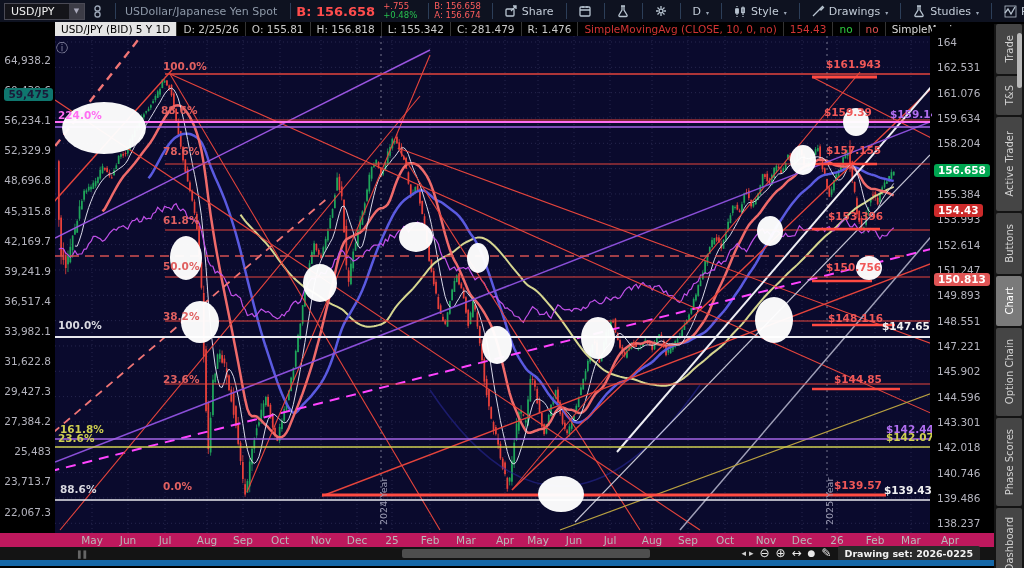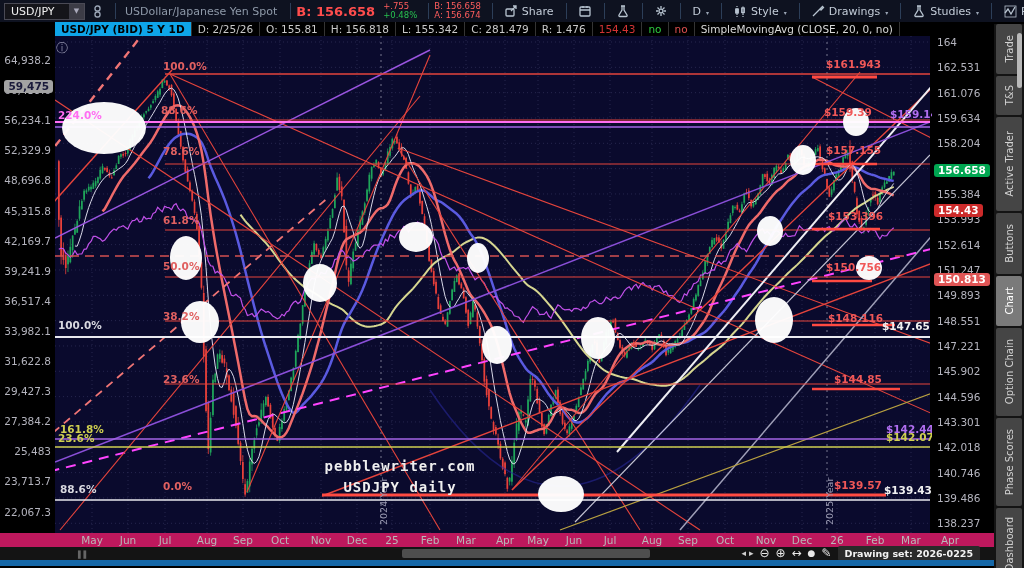--- a/index.html
+++ b/index.html
@@ -18,21 +18,21 @@
   .tb-btn svg{display:block}
   .caret{font-size:6px;color:#9aa5b5;margin-left:1px;align-self:flex-end;margin-bottom:2px;}
   .desc{color:#8e99a8;margin:0 8px 0 4px;}
   .bidbig{color:#ff4d4d;font-weight:bold;font-size:13px;margin-right:8px;}
   .stack{display:flex;flex-direction:column;line-height:9px;font-size:8.5px;margin-right:6px;}
   .stack .r{color:#ff5d5d}.stack .g{color:#27c04f}
   
   #chartHeader{position:absolute;left:55px;top:22px;width:903px;height:14px;background:#000;
                display:flex;align-items:stretch;font-size:10.5px;color:#c9c9c9;white-space:nowrap;overflow:hidden;}
   #chartHeader .seg{padding:0 6px;border-right:1px solid #343434;display:flex;align-items:center;}
-  #chartHeader .title{background:#0ea5e9;color:#000;font-weight:bold;}
+  #chartHeader .title{background:#e5e5e5;color:#000;font-weight:normal;}
   .flag-g{color:#2ecc40}.flag-r{color:#e05050}
   
   .axlabel{position:absolute;color:#b4b4be;font-size:10.5px;}
   #leftAxis .axlabel{right:4px;text-align:right;margin-left:8px;}
   #leftAxis{position:absolute;left:0;top:36px;width:55px;height:497px;background:#000;}
   #rightAxis{position:absolute;left:932px;top:27px;width:62px;height:506px;background:#000;}
   #rightAxis .axlabel{left:5px;}
   .badge{position:absolute;font-size:10.5px;font-weight:bold;border-radius:3px;padding:0 4px;line-height:13px;}
   
   #plotWrap{position:absolute;left:0;top:0;width:1024px;height:568px;pointer-events:none;}
@@ -183,20 +183,21 @@
   </div>
 
   <div id="chartHeader">
     <span class="seg title">USD/JPY (BID) 5 Y 1D</span>
   <div class="seg">D: 2/25/26</div>
       <div class="seg">O: 155.81</div>
       <div class="seg">H: 156.818</div>
       <div class="seg">L: 155.342</div>
       <div class="seg">C: 281.479</div>
       <div class="seg">R: 1.476</div>
+      <div class="seg" style="color: rgb(210, 52, 52);">SimpleMovingAvg (CLOSE, 10, 0, no)</div>
       <div class="seg" style="color: rgb(210, 52, 52);">154.43</div>
       <div class="seg flag-g">no</div>
       <div class="seg flag-r">no</div>
       <div class="seg" style="color: rgb(216, 216, 216);">SimpleMovingAvg (CLOSE, 20, 0, no)</div>
     </div>
 
   <div id="plotWrap"><svg width="1024" height="568">
         <rect x="55" y="36" width="875" height="497" fill="#0a0a2d"></rect>
         <defs>
           <clipPath id="plot">
@@ -1064,21 +1065,21 @@
       <div class="axlabel" style="top: 198.6px;">42,169.7</div>
       <div class="axlabel" style="top: 228.7px;">39,241.9</div>
       <div class="axlabel" style="top: 258.8px;">36,517.4</div>
       <div class="axlabel" style="top: 288.9px;">33,982.1</div>
       <div class="axlabel" style="top: 319px;">31,622.8</div>
       <div class="axlabel" style="top: 349.1px;">29,427.3</div>
       <div class="axlabel" style="top: 379.2px;">27,384.2</div>
       <div class="axlabel" style="top: 409.3px;">25,483</div>
       <div class="axlabel" style="top: 439.4px;">23,713.7</div>
       <div class="axlabel" style="top: 469.5px;">22,067.3</div>
-      <div class="badge" style="background: #a3a3a3; color: rgb(26, 26, 58); right: 2px; top: 44px;">59,475</div>
+      <div class="badge" style="background: #0f766e; color: rgb(26, 26, 58); right: 2px; top: 52px;">59,475</div>
     </div>
   <div id="rightAxis">
       <div class="axlabel" style="top: 9px;">164</div>
       <div class="axlabel" style="top: 34.33px;">162.531</div>
       <div class="axlabel" style="top: 59.66px;">161.076</div>
       <div class="axlabel" style="top: 84.99px;">159.634</div>
       <div class="axlabel" style="top: 110.32px;">158.204</div>
       <div class="axlabel" style="top: 160.98px;">155.384</div>
       <div class="axlabel" style="top: 186.31px;">153.993</div>
       <div class="axlabel" style="top: 211.64px;">152.614</div>
@@ -1091,24 +1092,20 @@
       <div class="axlabel" style="top: 388.95px;">143.301</div>
       <div class="axlabel" style="top: 414.28px;">142.018</div>
       <div class="axlabel" style="top: 439.61px;">140.746</div>
       <div class="axlabel" style="top: 464.94px;">139.486</div>
       <div class="axlabel" style="top: 490.27px;">138.237</div>
       <div class="badge" style="background: rgb(0, 166, 81); color: rgb(255, 255, 255); left: 2px; top: 137px;">156.658</div>
       <div class="badge" style="background: rgb(204, 42, 42); color: rgb(255, 255, 255); left: 2px; top: 177px;">154.43</div>
       <div class="badge" style="background: rgb(224, 85, 85); color: rgb(255, 255, 255); left: 2px; top: 246px;">150.813</div>
     </div>
 
-  <div id="watermark">
-    <div>pebblewriter.com</div>
-    <div>USDJPY daily</div>
-  </div>
 
   <div id="timeAxis">
       <div class="m" style="left: 92px;">May</div>
       <div class="m" style="left: 128px;">Jun</div>
       <div class="m" style="left: 165px;">Jul</div>
       <div class="m" style="left: 207px;">Aug</div>
       <div class="m" style="left: 243px;">Sep</div>
       <div class="m" style="left: 280px;">Oct</div>
       <div class="m" style="left: 321px;">Nov</div>
       <div class="m" style="left: 357px;">Dec</div>

